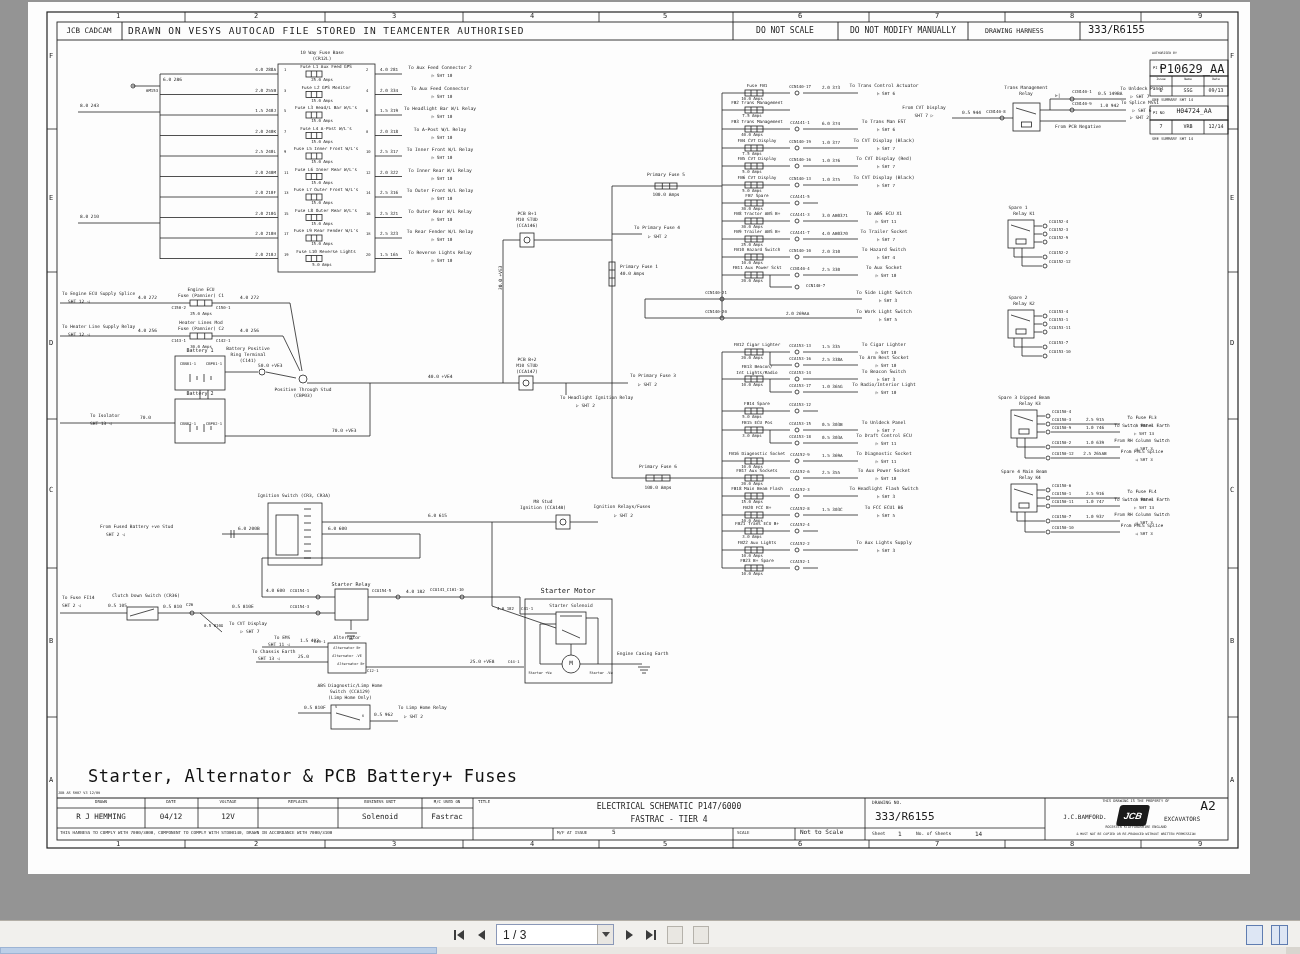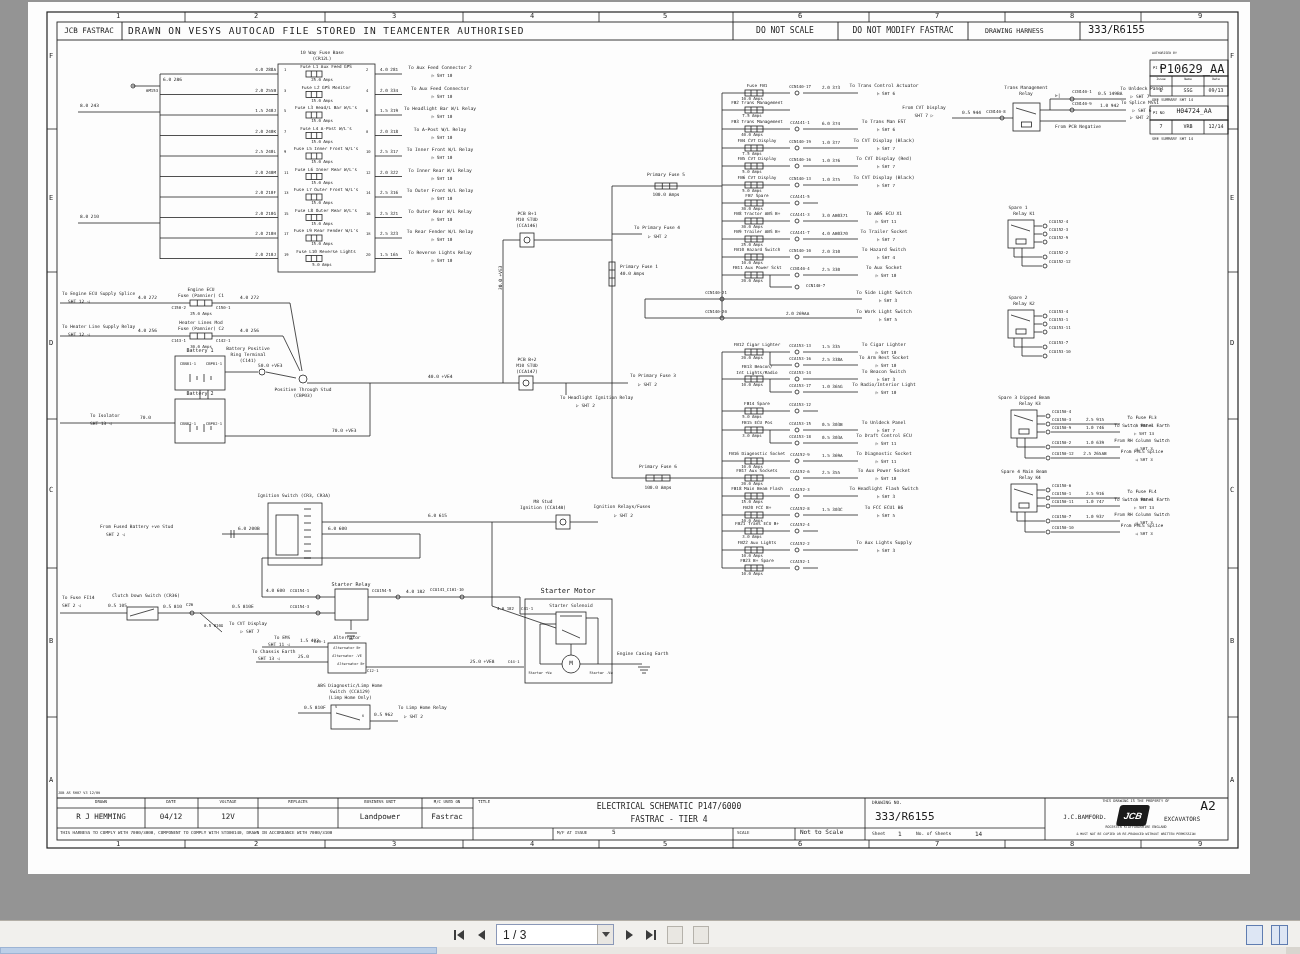--- a/index.html
+++ b/index.html
@@ -530,24 +530,24 @@
       <span class="lb" style="left: 51px; top: 195px; font-size: 7px; transform: translateX(-50%);">E</span>
       <span class="lb" style="left: 1232px; top: 195px; font-size: 7px; transform: translateX(-50%);">E</span>
       <span class="lb" style="left: 51px; top: 340px; font-size: 7px; transform: translateX(-50%);">D</span>
       <span class="lb" style="left: 1232px; top: 340px; font-size: 7px; transform: translateX(-50%);">D</span>
       <span class="lb" style="left: 51px; top: 487px; font-size: 7px; transform: translateX(-50%);">C</span>
       <span class="lb" style="left: 1232px; top: 487px; font-size: 7px; transform: translateX(-50%);">C</span>
       <span class="lb" style="left: 51px; top: 638px; font-size: 7px; transform: translateX(-50%);">B</span>
       <span class="lb" style="left: 1232px; top: 638px; font-size: 7px; transform: translateX(-50%);">B</span>
       <span class="lb" style="left: 51px; top: 777px; font-size: 7px; transform: translateX(-50%);">A</span>
       <span class="lb" style="left: 1232px; top: 777px; font-size: 7px; transform: translateX(-50%);">A</span>
-      <span class="lb" style="left: 89px; top: 27px; font-size: 7.5px; transform: translateX(-50%);">JCB FASTRAC</span>
+      <span class="lb" style="left: 89px; top: 27px; font-size: 7.5px; transform: translateX(-50%);">JCB CADCAM</span>
       <span class="lb" style="left: 128px; top: 26px; font-size: 9.5px; letter-spacing: 1px;">DRAWN ON VESYS AUTOCAD FILE STORED IN TEAMCENTER AUTHORISED</span>
       <span class="lb" style="left: 785px; top: 27px; font-size: 8px; transform: translateX(-50%);">DO NOT SCALE</span>
-      <span class="lb" style="left: 903px; top: 27px; font-size: 8px; transform: translateX(-50%);">DO NOT MODIFY FASTRAC</span>
+      <span class="lb" style="left: 903px; top: 27px; font-size: 8px; transform: translateX(-50%);">DO NOT MODIFY MANUALLY</span>
       <span class="lb" style="left: 985px; top: 28px; font-size: 6.5px;">DRAWING HARNESS</span>
       <span class="lb" style="left: 1088px; top: 24px; font-size: 10.5px;">333/R6155</span>
       <span class="lb" style="left: 1152px; top: 52px; font-size: 3.2px;">AUTHORISED BY</span>
       <span class="lb" style="left: 1153px; top: 66px; font-size: 3.8px;">PI No</span>
       <span class="lb" style="left: 1192px; top: 63px; font-size: 12px; transform: translateX(-50%);">P10629_AA</span>
       <span class="lb" style="left: 1161px; top: 78px; font-size: 3.2px; transform: translateX(-50%);">Issue</span>
       <span class="lb" style="left: 1188px; top: 78px; font-size: 3.2px; transform: translateX(-50%);">Name</span>
       <span class="lb" style="left: 1216px; top: 78px; font-size: 3.2px; transform: translateX(-50%);">Date</span>
       <span class="lb" style="left: 1161px; top: 88px; font-size: 5px; transform: translateX(-50%);">6</span>
       <span class="lb" style="left: 1188px; top: 88px; font-size: 5px; transform: translateX(-50%);">SSG</span>
@@ -563,21 +563,21 @@
       <span class="lb" style="left: 101px; top: 800px; font-size: 4px; transform: translateX(-50%);">DRAWN</span>
       <span class="lb" style="left: 171px; top: 800px; font-size: 4px; transform: translateX(-50%);">DATE</span>
       <span class="lb" style="left: 228px; top: 800px; font-size: 4px; transform: translateX(-50%);">VOLTAGE</span>
       <span class="lb" style="left: 298px; top: 800px; font-size: 4px; transform: translateX(-50%);">REPLACES</span>
       <span class="lb" style="left: 380px; top: 800px; font-size: 4px; transform: translateX(-50%);">BUSINESS UNIT</span>
       <span class="lb" style="left: 447px; top: 800px; font-size: 4px; transform: translateX(-50%);">M/C USED ON</span>
       <span class="lb" style="left: 478px; top: 800px; font-size: 4px;">TITLE</span>
       <span class="lb" style="left: 101px; top: 813px; font-size: 7.5px; transform: translateX(-50%);">R J HEMMING</span>
       <span class="lb" style="left: 171px; top: 813px; font-size: 7.5px; transform: translateX(-50%);">04/12</span>
       <span class="lb" style="left: 228px; top: 813px; font-size: 7.5px; transform: translateX(-50%);">12V</span>
-      <span class="lb" style="left: 380px; top: 813px; font-size: 7.5px; transform: translateX(-50%);">Landpower</span>
+      <span class="lb" style="left: 380px; top: 813px; font-size: 7.5px; transform: translateX(-50%);">Solenoid</span>
       <span class="lb" style="left: 447px; top: 813px; font-size: 7.5px; transform: translateX(-50%);">Fastrac</span>
       <span class="lb" style="left: 669px; top: 803px; font-size: 8px; transform: translateX(-50%);">ELECTRICAL SCHEMATIC P147/6000</span>
       <span class="lb" style="left: 669px; top: 816px; font-size: 8px; transform: translateX(-50%);">FASTRAC - TIER 4</span>
       <span class="lb" style="left: 60px; top: 831px; font-size: 4.2px;">THIS HARNESS TO COMPLY WITH 7000/3000, COMPONENT TO COMPLY WITH STD00140, DRAWN IN ACCORDANCE WITH 7000/3100</span>
       <span class="lb" style="left: 557px; top: 831px; font-size: 4.2px;">M/F AT ISSUE</span>
       <span class="lb" style="left: 612px; top: 829px; font-size: 6px;">5</span>
       <span class="lb" style="left: 737px; top: 831px; font-size: 4.2px;">SCALE</span>
       <span class="lb" style="left: 800px; top: 829px; font-size: 6px;">Not to Scale</span>
       <span class="lb" style="left: 872px; top: 801px; font-size: 4.5px;">DRAWING NO.</span>
       <span class="lb" style="left: 875px; top: 811px; font-size: 11px;">333/R6155</span>
@@ -985,20 +985,21 @@
       <span class="lb" style="left: 1142px; top: 498px; font-size: 4.4px; transform: translateX(-50%);">To Switch Panel Earth</span>
       <span class="lb" style="left: 1144px; top: 506px; font-size: 4.2px; transform: translateX(-50%);">▷ SHT 13</span>
       <span class="lb" style="left: 1052px; top: 515px; font-size: 4px;">CCA150-7</span>
       <span class="lb" style="left: 1095px; top: 515px; font-size: 4.3px; transform: translateX(-50%);">1.0 937</span>
       <span class="lb" style="left: 1142px; top: 513px; font-size: 4.4px; transform: translateX(-50%);">From RH Column Switch</span>
       <span class="lb" style="left: 1144px; top: 521px; font-size: 4.2px; transform: translateX(-50%);">◁ SHT 3</span>
       <span class="lb" style="left: 1052px; top: 526px; font-size: 4px;">CCA150-10</span>
       <span class="lb" style="left: 1142px; top: 524px; font-size: 4.4px; transform: translateX(-50%);">From PMLS Splice</span>
       <span class="lb" style="left: 1144px; top: 532px; font-size: 4.2px; transform: translateX(-50%);">◁ SHT 3</span>
     </div>
+  <div id="bigtitle">Starter, Alternator &amp; PCB Battery+ Fuses</div>
   <div class="jcblogo">JCB</div>
 
   <div id="toolbar">
     <div style="width:448px"></div>
     <div class="tbtn">
         <span class="bar"></span>
         <span class="tri-l"></span>
       </div>
     <div class="tbtn">
         <span class="tri-l"></span>

